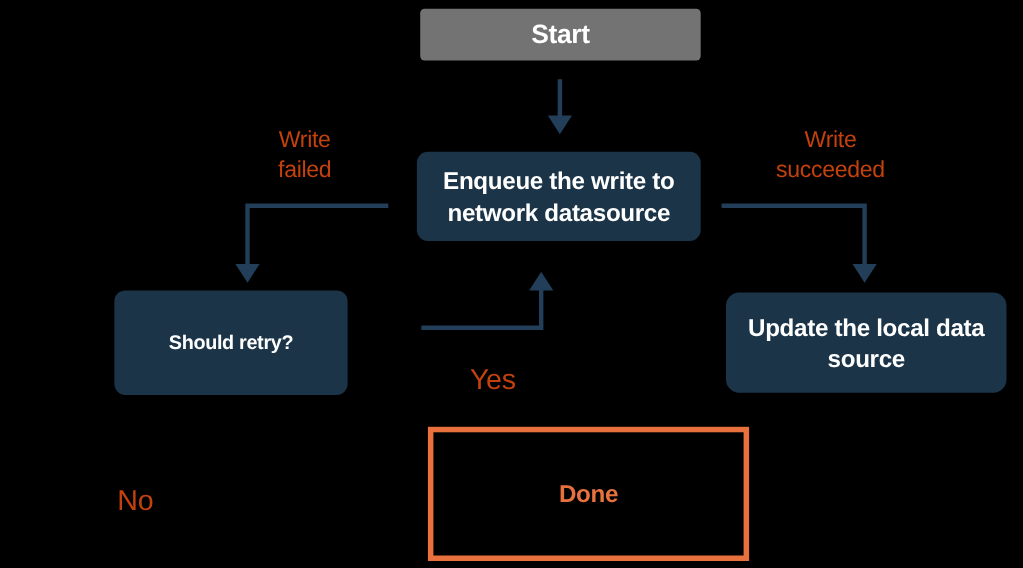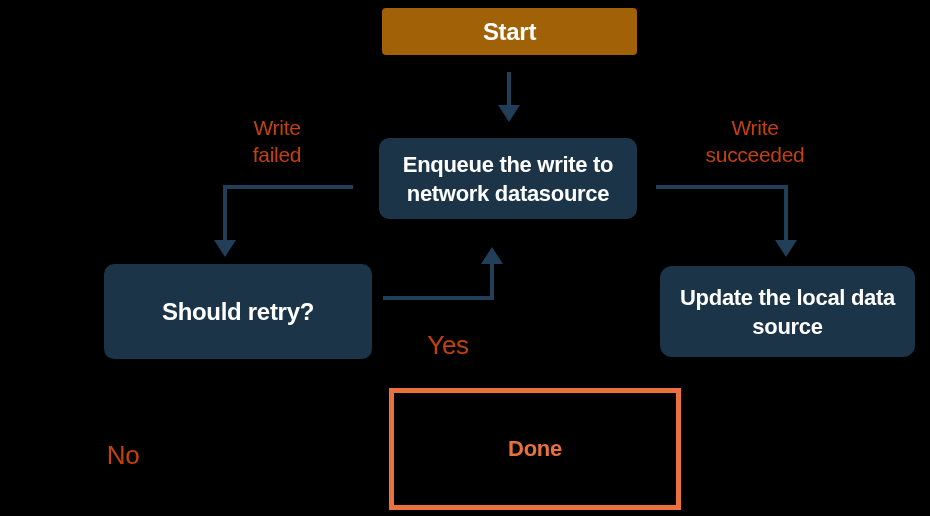--- a/index.html
+++ b/index.html
@@ -28,36 +28,36 @@
     justify-content: center;
     text-align: center;
     font-weight: bold;
     color: #ffffff;
     white-space: pre-line;
     box-sizing: border-box;
     letter-spacing: -0.3px;
   }
   .node-start {
     left: 382px; top: 8px; width: 255px; height: 47px;
-    background: #a16207;
+    background: #737373;
     border-radius: 4px;
     font-size: 24px;
   }
   .node-enqueue {
     left: 379px; top: 138px; width: 258px; height: 81px;
     background: #1B3448;
     border-radius: 10px;
     font-size: 22px;
     line-height: 29px;
   }
   .node-should-retry {
-    left: 104px; top: 264px; width: 268px; height: 95px;
+    left: 104px; top: 264px; width: 212px; height: 95px;
     background: #1B3448;
     border-radius: 10px;
-    font-size: 24px;
+    font-size: 18px;
   }
   .node-update-local {
     left: 660px; top: 266px; width: 255px; height: 91px;
     background: #1B3448;
     border-radius: 12px;
     font-size: 22px;
     line-height: 29px;
   }
   .node-done {
     left: 363px; top: 388px; width: 292px; height: 122px;

